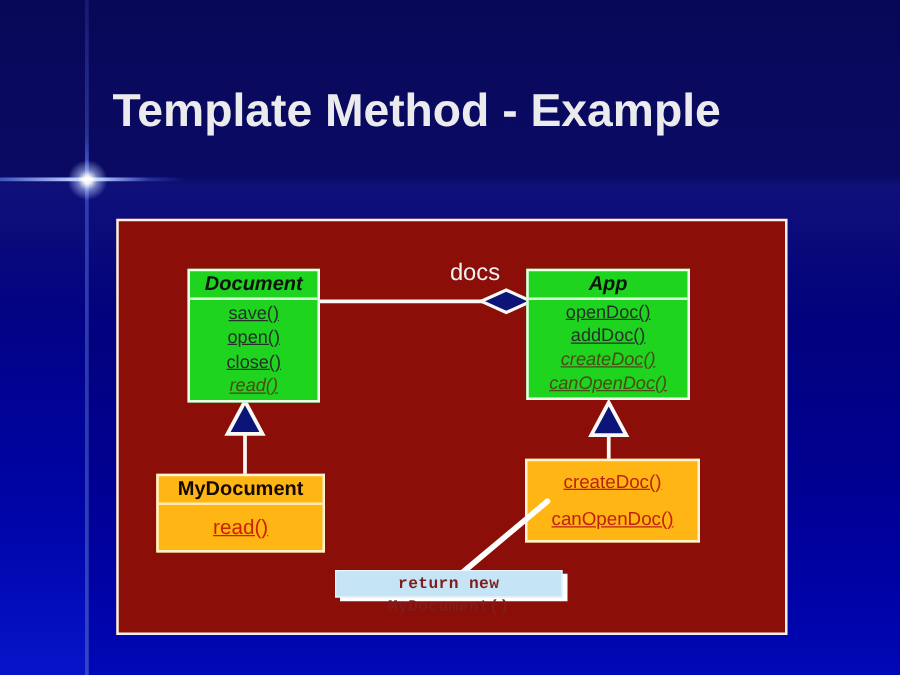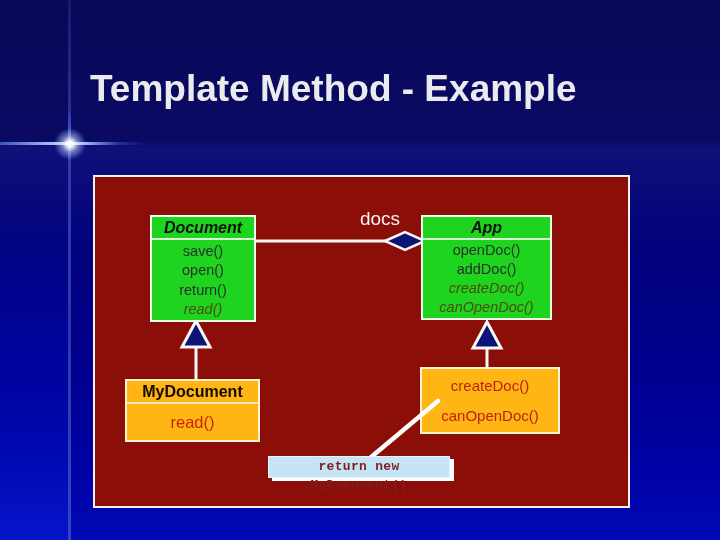--- a/index.html
+++ b/index.html
@@ -27,21 +27,21 @@
   .panel svg.overlay{z-index:5;}
   
   .uml-class{position:absolute;box-sizing:border-box;text-align:center;z-index:2;
     display:flex;flex-direction:column;}
   .abstract{background:#1fd41f;border:2px solid #eefcee;}
   .concrete{background:#ffb513;border:2px solid #fff3d2;}
   .cls-title{flex:0 0 auto;font-size:16px;font-weight:bold;color:#0c120c;padding:2px 4px 1px;}
   .abstract .cls-title{font-style:italic;border-bottom:2px solid #d8ffd8;}
   .concrete .cls-title{border-bottom:2px solid #ffe9ae;color:#140a00;}
   .methods{flex:1 1 auto;display:flex;flex-direction:column;justify-content:space-around;padding:1px 0;}
-  .method{font-size:14.5px;line-height:1;color:#26302a;}
+  .method{font-size:14.5px;line-height:1;color:#26302a;text-decoration:underline;}
   .method.virtual{font-style:italic;color:#4b4b14;}
   .concrete .method{color:#bf2110;font-size:15px;}
   .method.big{font-size:16.5px;color:#cc2200;}
   
   .assoc-label{position:absolute;left:254px;top:33px;width:44px;z-index:2;
     font-size:19px;color:#f2f2f2;text-align:center;margin-left:11px;}
   
   .code-note{position:absolute;left:175px;top:281px;width:182px;height:22px;z-index:6;
     background:#c5e5f7;border:1px solid #e6f4fc;box-sizing:border-box;
     box-shadow:4px 3px 0 0 #ffffff;
@@ -73,21 +73,21 @@
       <polygon points="394,147 380,173 408,173" fill="#0d1478" stroke="#f8f8f5" stroke-width="3"></polygon>
     </svg>
 
     <div class="assoc-label">docs</div>
 
     <div class="uml-class abstract" style="left:57px;top:40px;width:106px;height:107px;">
       <div class="cls-title">Document</div>
       <div class="methods">
         <div class="method">save()</div>
         <div class="method">open()</div>
-        <div class="method">return()</div>
+        <div class="method">close()</div>
         <div class="method virtual">read()</div>
       </div>
     </div>
 
     <div class="uml-class abstract" style="left:328px;top:40px;width:131px;height:105px;">
       <div class="cls-title">App</div>
       <div class="methods">
         <div class="method">openDoc()</div>
         <div class="method">addDoc()</div>
         <div class="method virtual">createDoc()</div>

